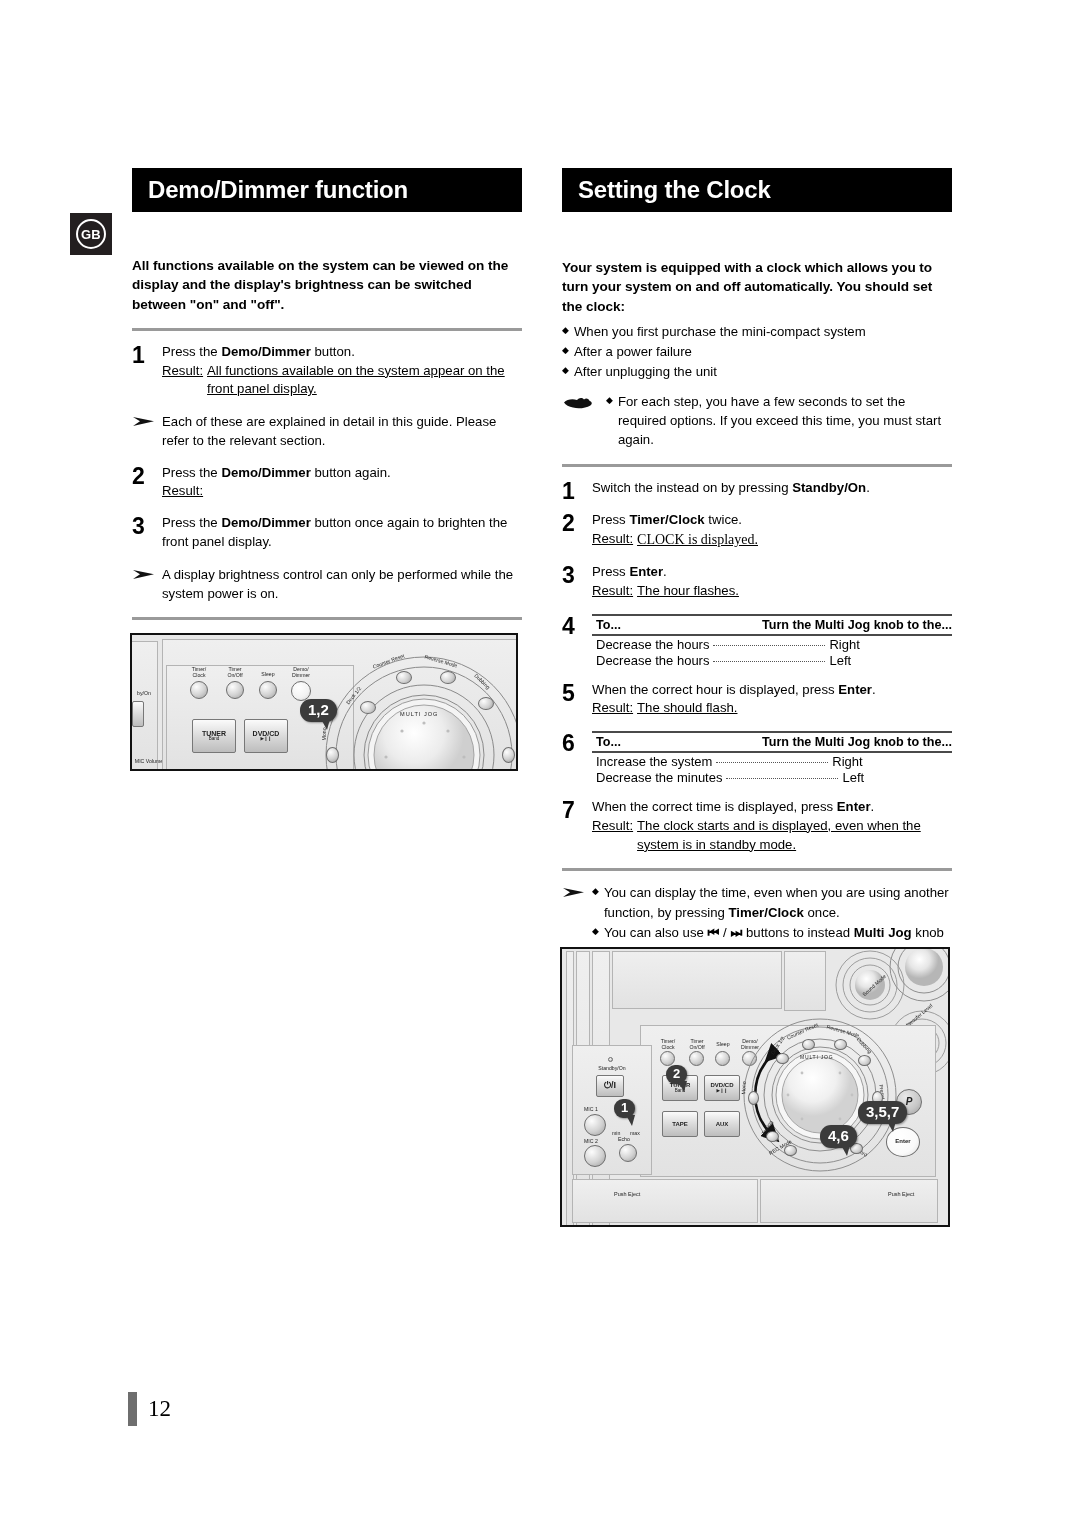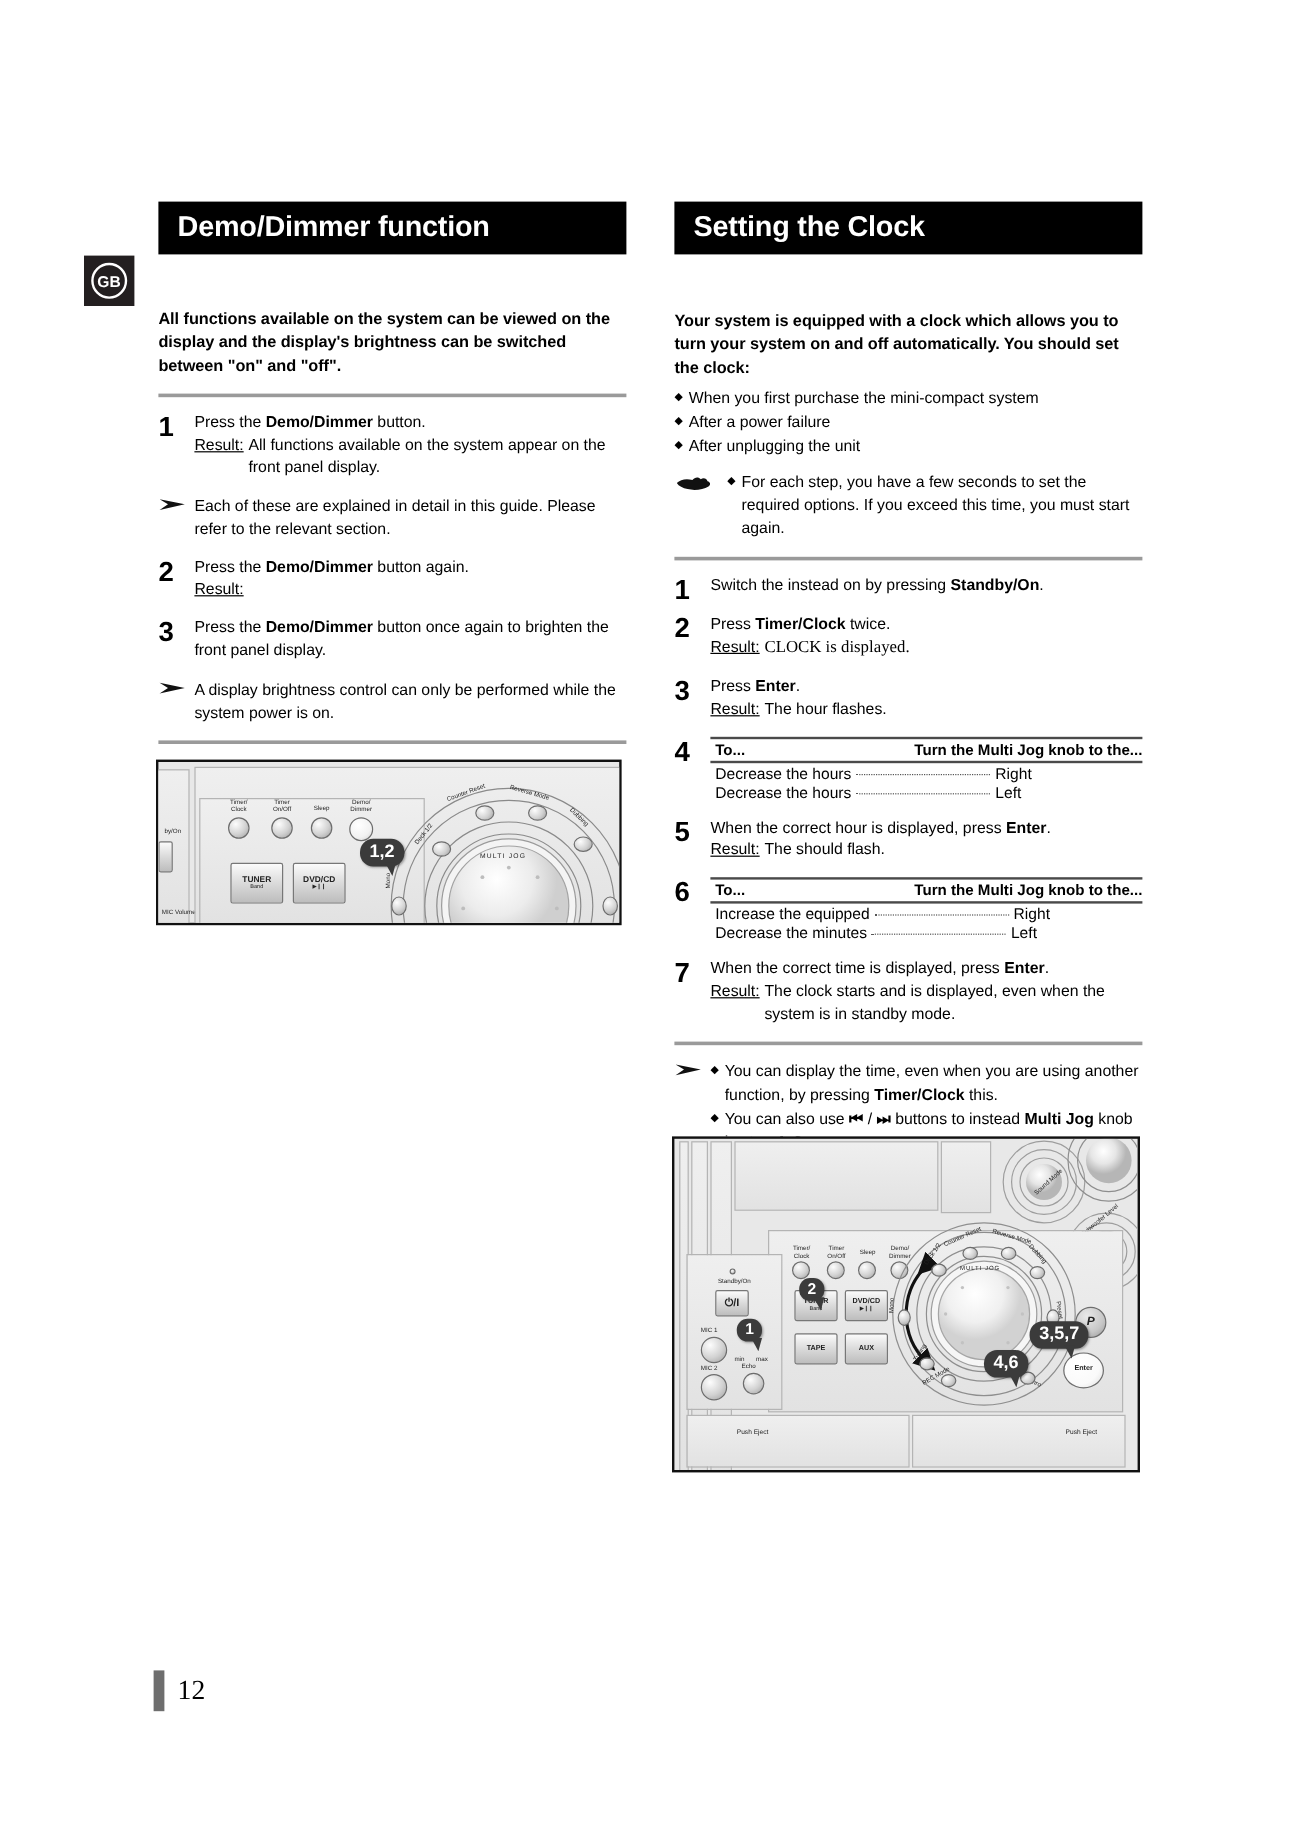--- a/index.html
+++ b/index.html
@@ -70,21 +70,21 @@
 
   
   .step { display: flex; margin-bottom: 13px; }
   .step-num {
     flex: 0 0 30px;
     font-size: 23px; font-weight: bold; line-height: 1.0;
     padding-top: 1px;
   }
   .step-body { flex: 1 1 auto; font-size: 13.2px; line-height: 1.42; }
   .res { text-decoration: underline; }
-  .res-wrap { display: flex; }
+  .res-wrap { display: flex; text-decoration: underline; }
   .res-lbl { flex: 0 0 auto; margin-right: 4px; }
   .res-txt { flex: 1 1 auto; }
   .serif { font-family: "Liberation Serif", serif; font-size: 14px; }
   b, .bold { font-weight: bold; }
 
   
   .tip { display: flex; margin-bottom: 13px; }
   .tip-ico { flex: 0 0 30px; padding-top: 2px; }
   .tip-body { flex: 1 1 auto; font-size: 13.2px; line-height: 1.46; }
   .hand-ico { flex: 0 0 44px; padding-top: 3px; }
@@ -354,21 +354,21 @@
     </div>
 
     <div class="step">
       <div class="step-num">6</div>
       <div class="minitable">
         <div class="mt-head">
           <span>To...</span>
           <span>Turn the Multi Jog knob to the...</span>
         </div>
         <div class="mt-row">
-          <span class="mt-left">Increase the equipped</span>
+          <span class="mt-left">Increase the system</span>
           <span class="mt-dots"></span>
           <span class="mt-right">Right</span>
         </div>
         <div class="mt-row">
           <span class="mt-left">Decrease the minutes</span>
           <span class="mt-dots"></span>
           <span class="mt-right">Left</span>
         </div>
       </div>
     </div>
@@ -390,21 +390,21 @@
 
     <div class="tip">
       <div class="tip-ico">
         <svg width="24" height="13" viewBox="0 0 24 13" aria-hidden="true">
           <path d="M1 2 L22 6.3 L1 11 L8 6.3 Z" fill="#111"></path>
         </svg>
       </div>
       <div class="tip-body">
         <div class="bullet-row">
           <span class="dia">◆</span>
-          <span><span>You can display the time, even when you are using another function, by pressing </span><b>Timer/Clock</b><span> this.</span></span>
+          <span><span>You can display the time, even when you are using another function, by pressing </span><b>Timer/Clock</b><span> once.</span></span>
         </div>
         <div class="bullet-row">
           <span class="dia">◆</span>
           <span><span>You can also use </span><b>⏮</b><span> / </span><b>⏭</b><span> buttons to instead </span><b>Multi Jog</b><span> knob in step </span><b>4</b><span>, </span><b>6</b><span>.</span></span>
         </div>
       </div>
     </div>
   </div>
 
   <div class="illus illus-left">

